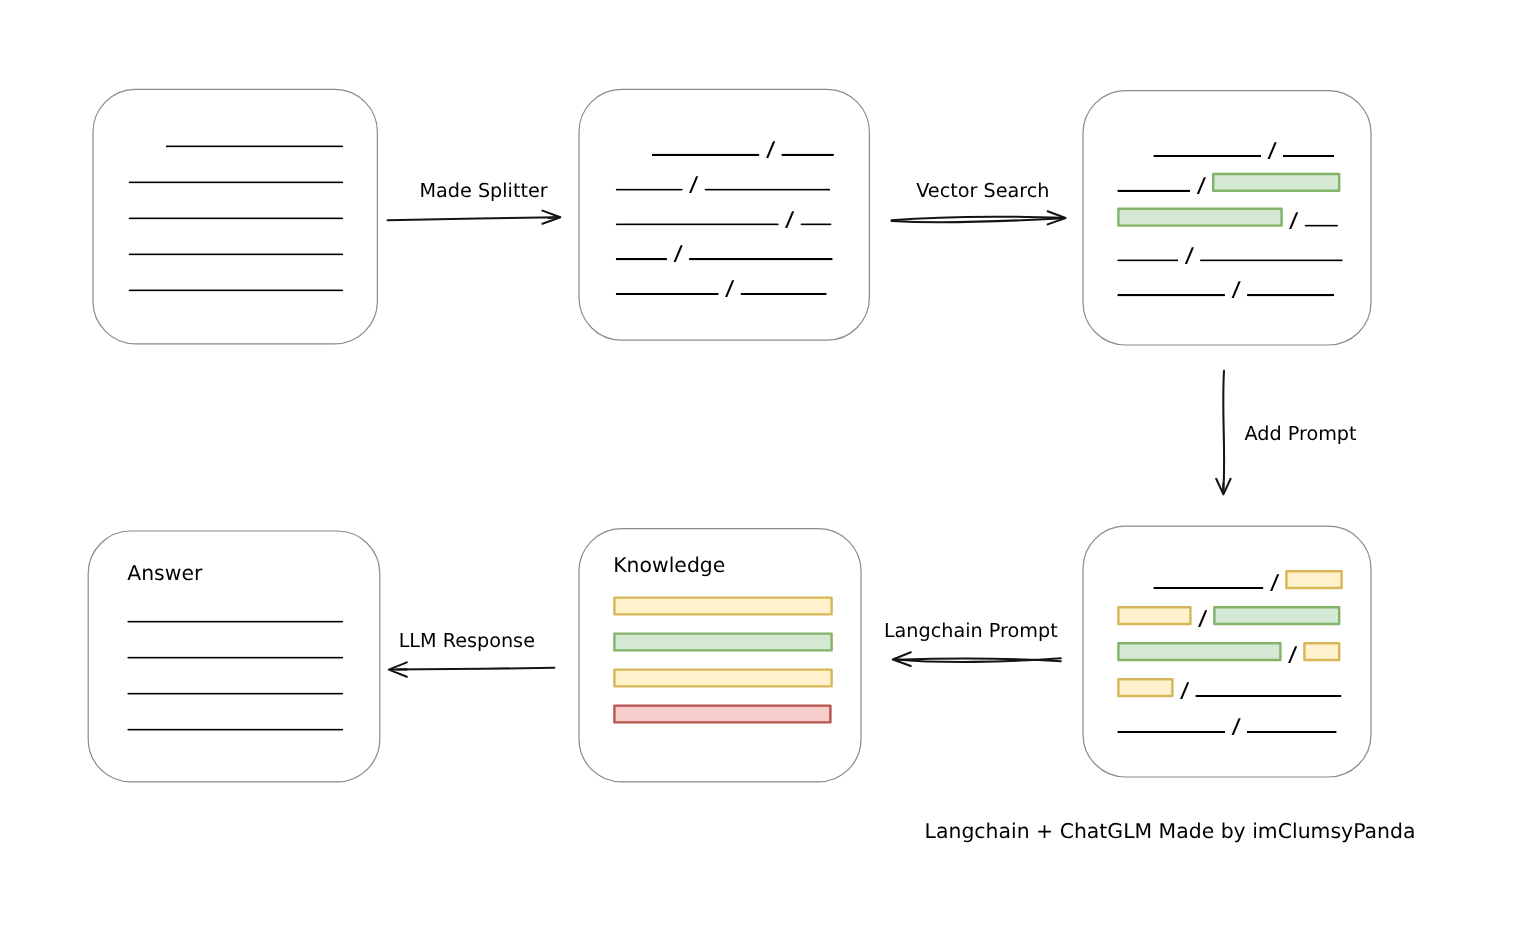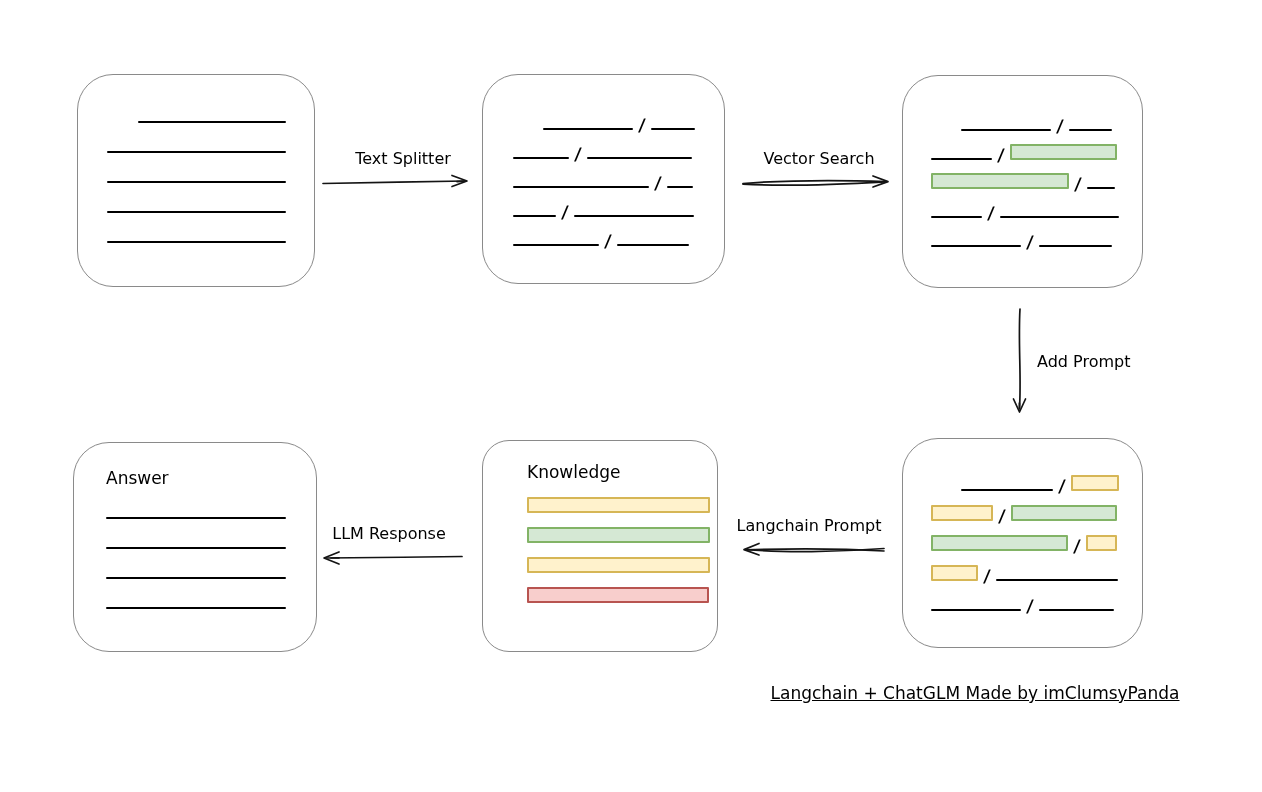--- a/index.html
+++ b/index.html
@@ -21,21 +21,21 @@
   #box-retrieved{left:902px; top:75px;  width:241px; height:213px;}
   #box-context  {left:902px; top:438px; width:241px; height:210px;}
   #box-prompt   {left:482px; top:440px; width:236px; height:212px;}
   #box-answer   {left:73px;  top:442px; width:244px; height:210px;}
 
   
   .m-doc    {padding:18px 0 0 29px;}
   .m-chunks {padding:26px 0 0 30px;}
   .m-chunks2{padding:26px 0 0 28px;}
   .m-context{padding:22px 0 0 28px;}
-  .m-prompt {padding:12px 0 0 44px;border-radius:27px;}
+  .m-prompt {padding:12px 0 0 28px;}
   .m-answer {padding:16px 12px 0 32px;}
 
   .row{display:flex;align-items:flex-end;gap:5px;height:29px;}
   .m-doc .row,.m-context .row,.m-prompt .row{height:30px;}
   .m-answer .row{height:30px;}
 
   .tline{height:0;border-bottom:2px solid var(--line,#000);border-radius:1px;}
   .slash{
     font-size:17px;font-weight:600;line-height:20px;
     margin-bottom:-5px;padding:0 1px;transform:skewX(-6deg);
@@ -61,21 +61,21 @@
   #lbl-llm-response   {left:389px;top:524px;}
 
   #arr-text-splitter  {left:322px;top:171px;}
   #arr-vector-search  {left:742px;top:171px;}
   #arr-add-context    {left:1008px;top:308px;}
   #arr-generate-prompt{left:738px;top:538px;}
   #arr-llm-response   {left:318px;top:546px;}
 
   .footer{
     position:absolute;left:975px;top:683px;transform:translateX(-50%);
-    font-size:17px;white-space:nowrap;text-decoration:underline;
+    font-size:17px;white-space:nowrap;
   }
 </style>
 </head>
 <body>
 
 <div class="stage">
 
   <div class="rbox m-doc" id="box-source">
       <div class="row">
         <span class="tline" style="width: 148px; margin-left: 31px;"></span>
@@ -202,21 +202,21 @@
         <span class="tline" style="width: 180px;"></span>
       </div>
       <div class="row">
         <span class="tline" style="width: 180px;"></span>
       </div>
       <div class="row">
         <span class="tline" style="width: 180px;"></span>
       </div>
     </div>
 
-  <div class="alabel" id="lbl-text-splitter">Text Splitter</div>
+  <div class="alabel" id="lbl-text-splitter">Made Splitter</div>
   <div class="alabel" id="lbl-vector-search">Vector Search</div>
   <div class="alabel" id="lbl-add-context">Add Prompt</div>
   <div class="alabel" id="lbl-generate-prompt">Langchain Prompt</div>
   <div class="alabel" id="lbl-llm-response">LLM Response</div>
 
   <div class="arrow" id="arr-text-splitter">
     <svg width="150" height="22" viewBox="0 0 150 22">
       <path class="apath" d="M1,12.5 C42,11.6 100,10.6 143,10"></path>
       <path class="apath" d="M130,4.5 L145,10 L130,15.5"></path>
       <path class="apath" d="M135,10.6 L143,10.1"></path>

